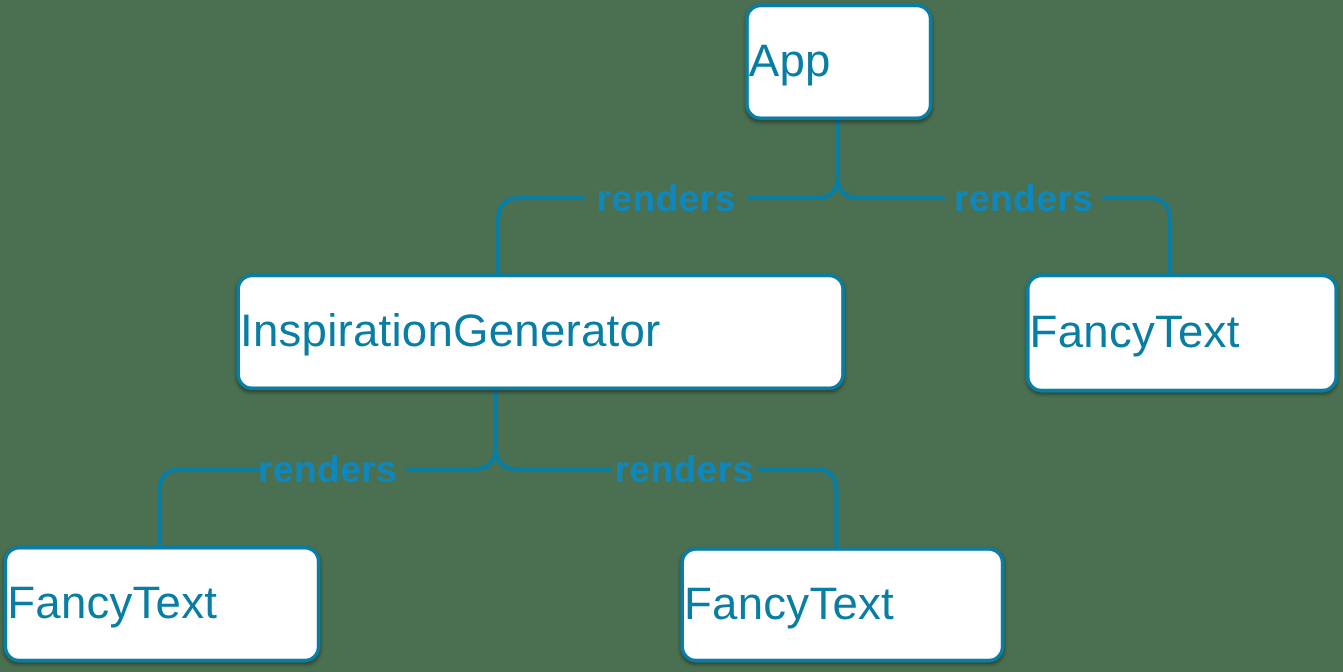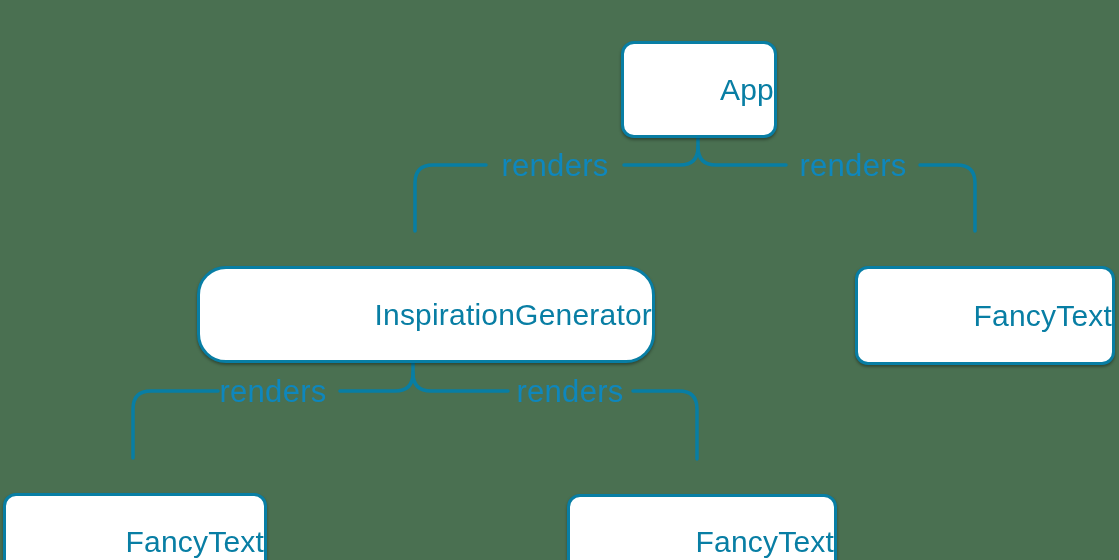--- a/index.html
+++ b/index.html
@@ -27,39 +27,38 @@
   }
   .node{
     position:absolute;
     box-sizing:border-box;
     background:var(--box-fill,#ffffff);
     border:3px solid var(--stroke,#087ea4);
     border-radius:13px;
     box-shadow:0 2px 3px rgba(0,0,0,0.35);
     display:flex;
     align-items:center;
-    justify-content:flex-end;
+    justify-content:flex-start;
     color:var(--box-text,#087ea4);
-    font-size:30px;
+    font-size:38px;
     font-weight:500;
     letter-spacing:0.2px;
     white-space:nowrap;
-    margin-top:38px;
   }
   .node-app{left:621px;top:3px;width:156px;height:97px;}
-  .node-ig{left:197px;top:228px;width:458px;height:97px;border-radius:29px;}
+  .node-ig{left:197px;top:228px;width:507px;height:97px;}
   .node-ft-top{left:855px;top:228px;width:260px;height:99px;}
   .node-ft-bottom{left:3px;top:455px;width:264px;height:97px;}
   .node-copyright{left:567px;top:456px;width:270px;height:96px;}
   .edge-label{
     position:absolute;
     transform:translate(-50%,-50%);
     color:var(--edge-label,#0e87bd);
     font-size:31px;
-    font-weight:400;
+    font-weight:700;
     letter-spacing:0.3px;
     white-space:nowrap;
   }
   .el-1l{left:555px;top:166px;}
   .el-1r{left:853px;top:166px;}
   .el-2l{left:273px;top:392px;}
   .el-2r{left:570px;top:392px;}
 </style>
 </head>
 <body>

